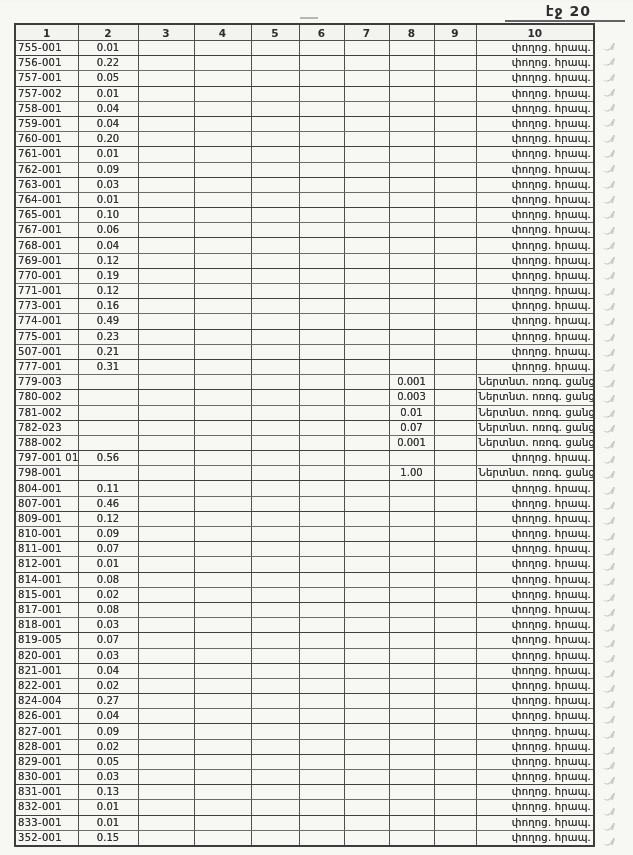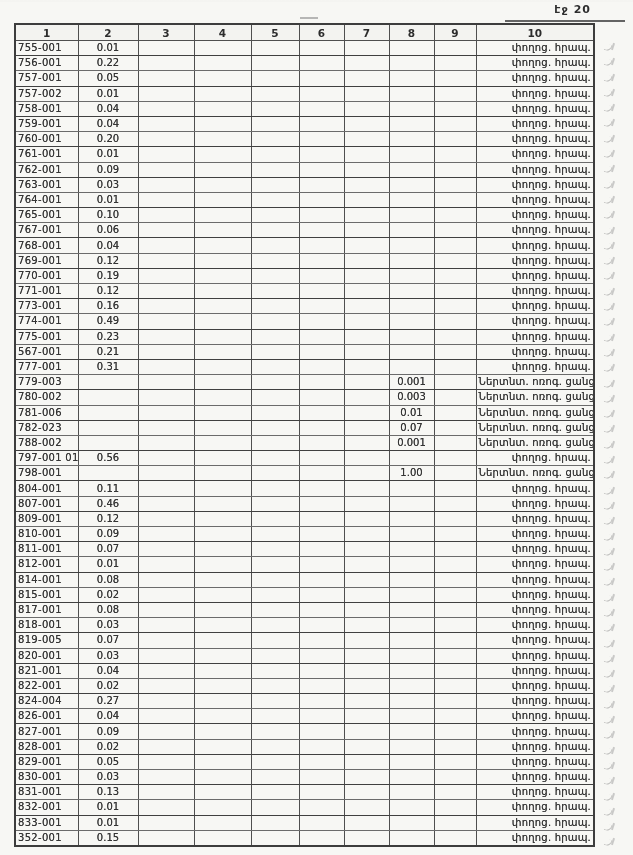--- a/index.html
+++ b/index.html
@@ -12,21 +12,21 @@
     color:#3b3b3b;
   }
   .page{
     position:absolute;inset:0;
     background:
       linear-gradient(180deg, rgba(0,0,0,0.012) 0 2px, transparent 2px 14px),
       #f7f7f4;
   }
   .page-number{
     position:absolute;top:3px;right:42px;
-    font-size:11px;font-weight:bold;color:#2e2e2e;
+    font-size:14px;font-weight:bold;color:#2e2e2e;
     letter-spacing:1px;
   }
   .page-number-underline{
     position:absolute;top:20px;right:8px;width:120px;height:2px;
     background:#4a4a4a;opacity:.85;
   }
   .scan-smudge{
     position:absolute;top:17px;left:300px;width:18px;height:2px;
     background:#8a8a8a;opacity:.6;
   }
@@ -361,21 +361,21 @@
             <td class="c-e"></td>
             <td class="c-e"></td>
             <td class="c-e"></td>
             <td class="c-e"></td>
             <td class="c-e"></td>
             <td class="c-col8"></td>
             <td class="c-e"></td>
             <td class="c-cat">փողոց. հրապ.</td>
           </tr>
           <tr>
-            <td class="c-code">567-001</td>
+            <td class="c-code">507-001</td>
             <td class="c-area">0.21</td>
             <td class="c-e"></td>
             <td class="c-e"></td>
             <td class="c-e"></td>
             <td class="c-e"></td>
             <td class="c-e"></td>
             <td class="c-col8"></td>
             <td class="c-e"></td>
             <td class="c-cat">փողոց. հրապ.</td>
           </tr>
@@ -409,21 +409,21 @@
             <td class="c-e"></td>
             <td class="c-e"></td>
             <td class="c-e"></td>
             <td class="c-e"></td>
             <td class="c-e"></td>
             <td class="c-col8">0.003</td>
             <td class="c-e"></td>
             <td class="c-cat">Ներտնտ. ոռոգ. ցանց</td>
           </tr>
           <tr>
-            <td class="c-code">781-006</td>
+            <td class="c-code">781-002</td>
             <td class="c-area"></td>
             <td class="c-e"></td>
             <td class="c-e"></td>
             <td class="c-e"></td>
             <td class="c-e"></td>
             <td class="c-e"></td>
             <td class="c-col8">0.01</td>
             <td class="c-e"></td>
             <td class="c-cat">Ներտնտ. ոռոգ. ցանց</td>
           </tr>

